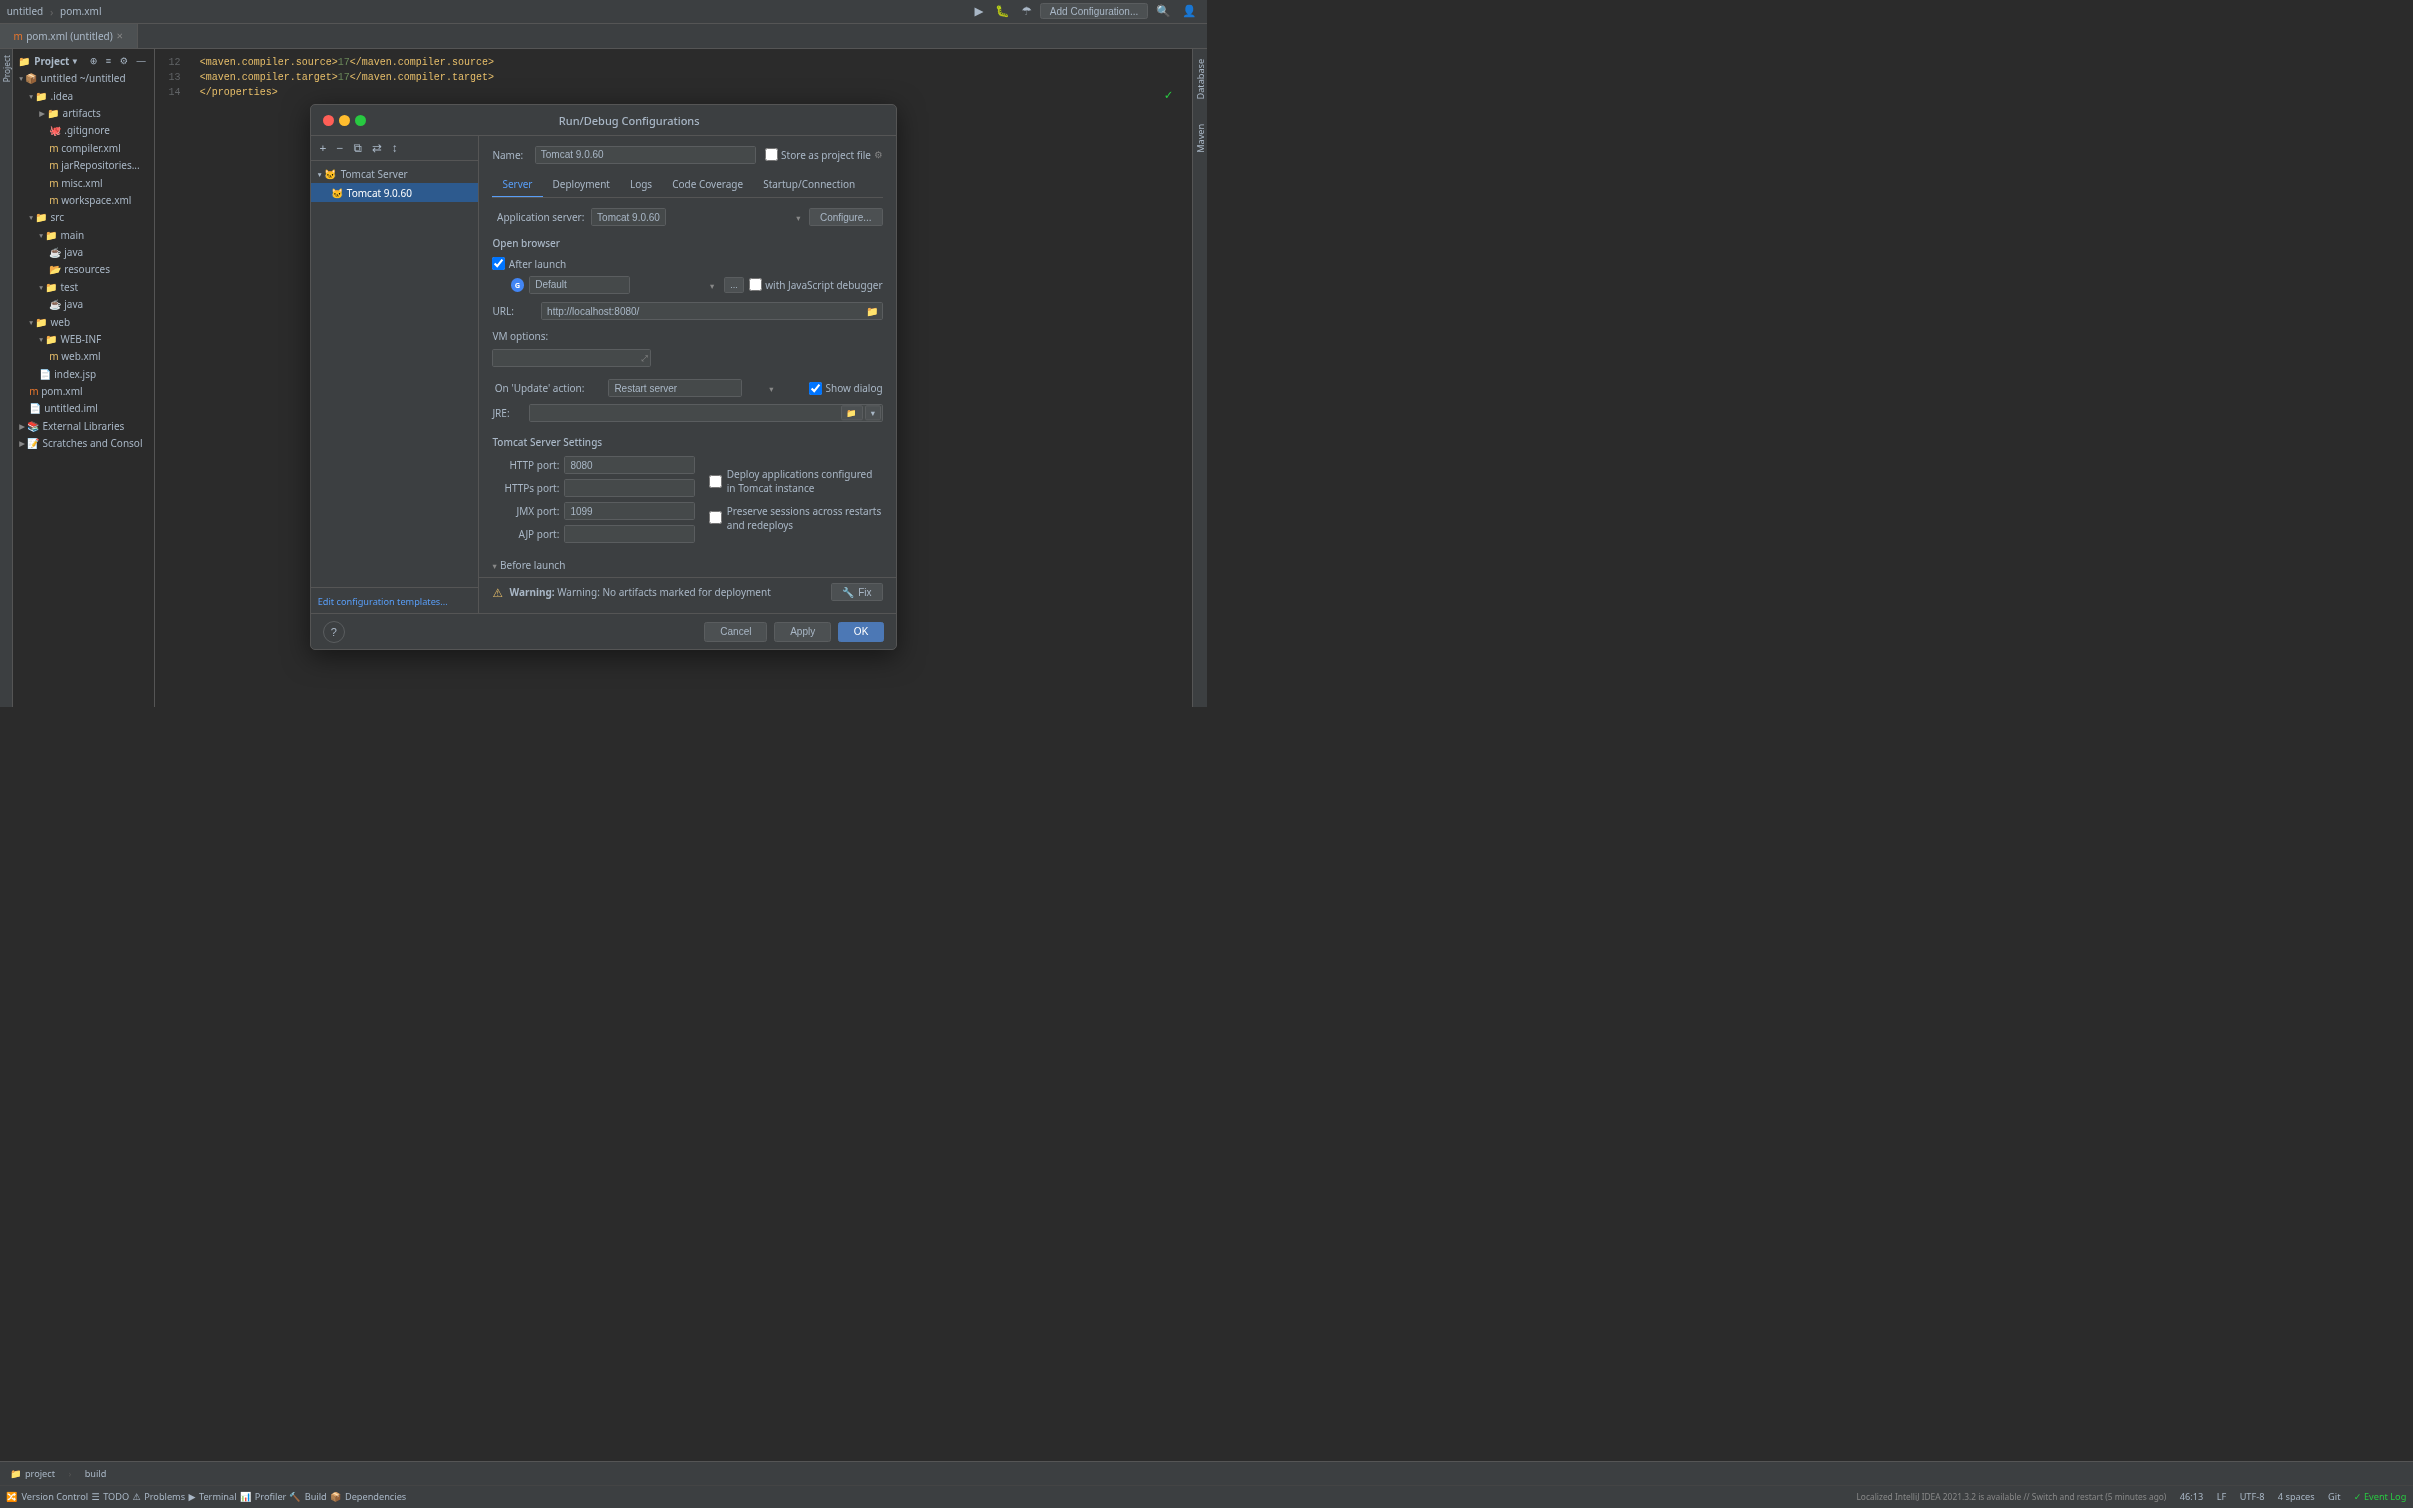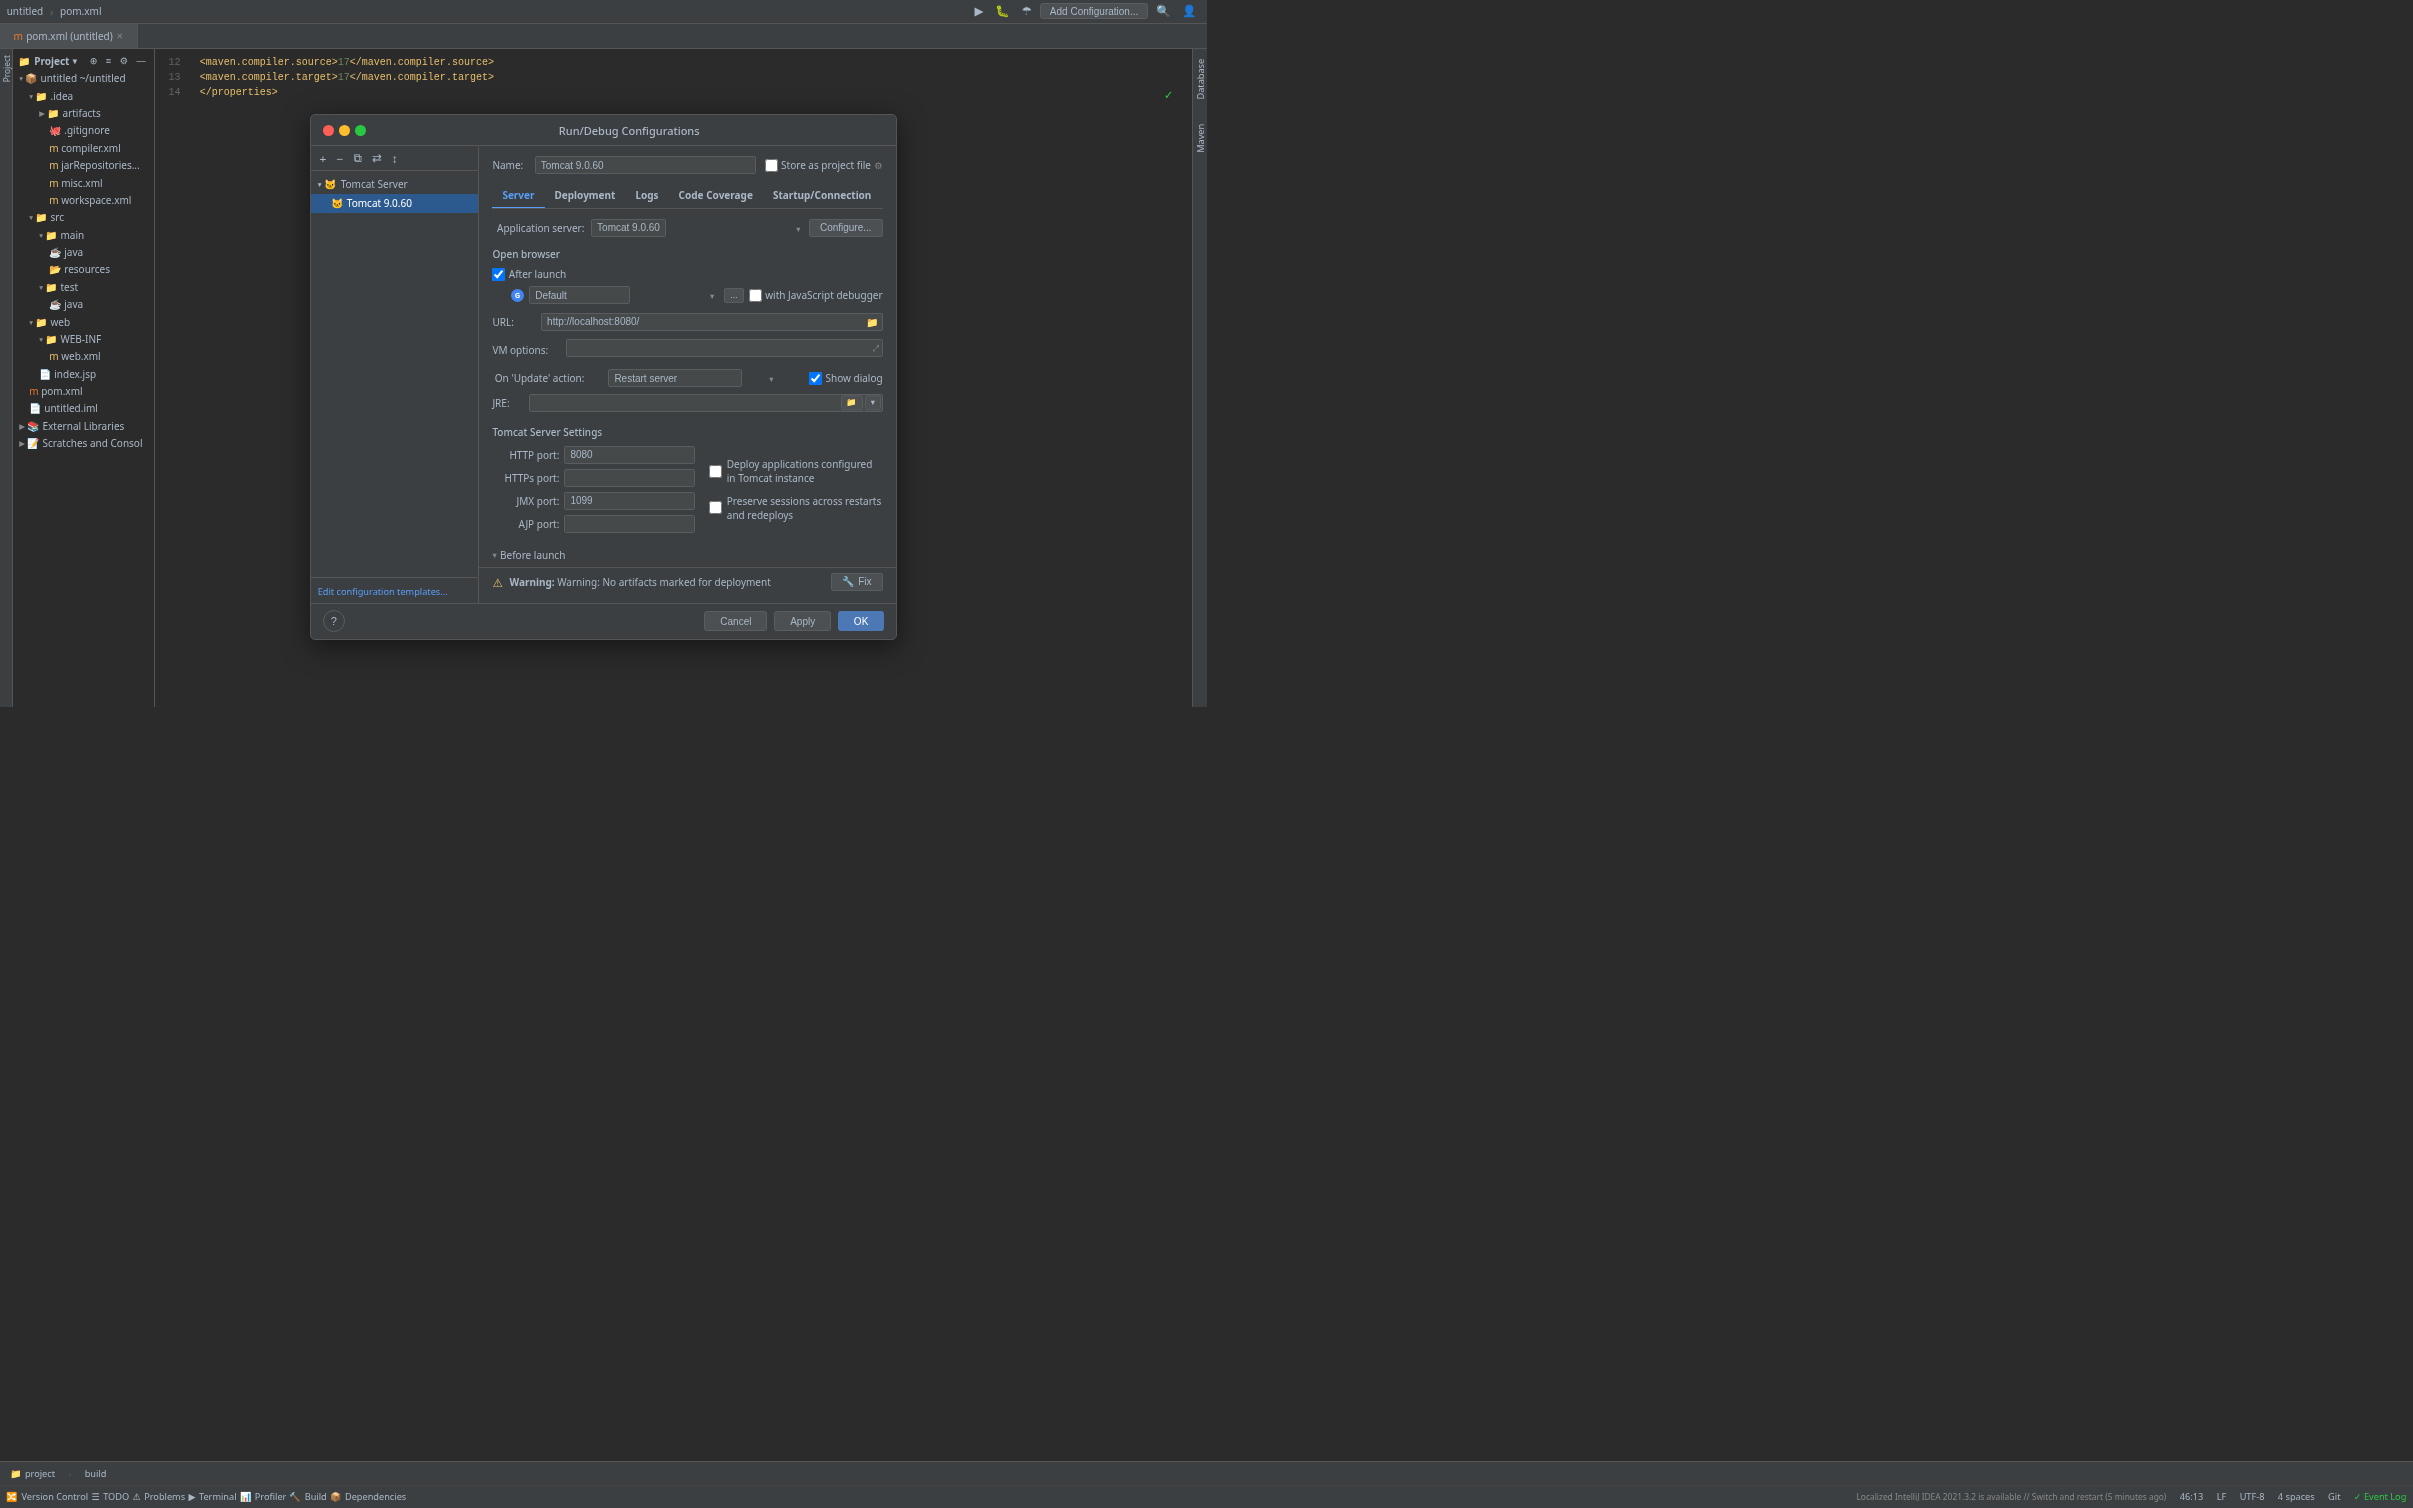--- a/index.html
+++ b/index.html
@@ -322,21 +322,20 @@
       display: flex;
       border-bottom: 0.8px solid #555;
       margin-bottom: 10px;
     }
     .config-tab {
       padding: 5px 10px;
       font-size: 10px;
       color: #a9b7c6;
       cursor: pointer;
       border-bottom: 1.7px solid transparent;
-      font-weight: bold;
     }
     .config-tab.active {
       color: #589df6;
       border-bottom-color: #589df6;
     }
 
     
     .form-row {
       display: flex;
       align-items: center;
@@ -466,23 +465,24 @@
       position: absolute;
       right: 3.4px;
       top: 50%;
       transform: translateY(-50%);
       color: #888;
       font-size: 10px;
     }
 
     .vm-options-row {
       display: flex;
-      align-items: flex-end;
+      align-items: flex-start;
       gap: 6.7px;
       margin-bottom: 12px;
+      flex-direction: column;
     }
     .vm-label { min-width: 67px; font-size: 10px; color: #a9b7c6; }
     .vm-input-wrapper {
       flex: 1;
       position: relative;
     }
     .vm-input {
       width: 100%;
       background: #45494a;
       border: 0.8px solid #5a5d5f;

